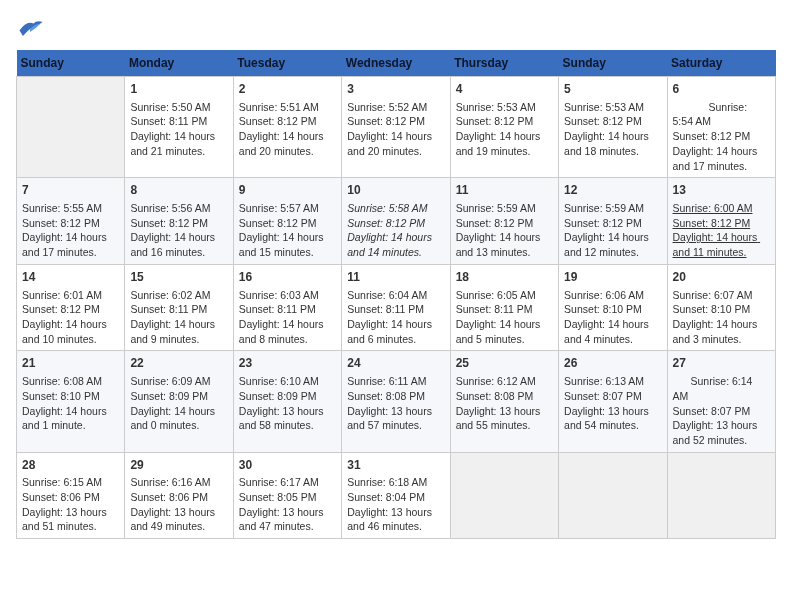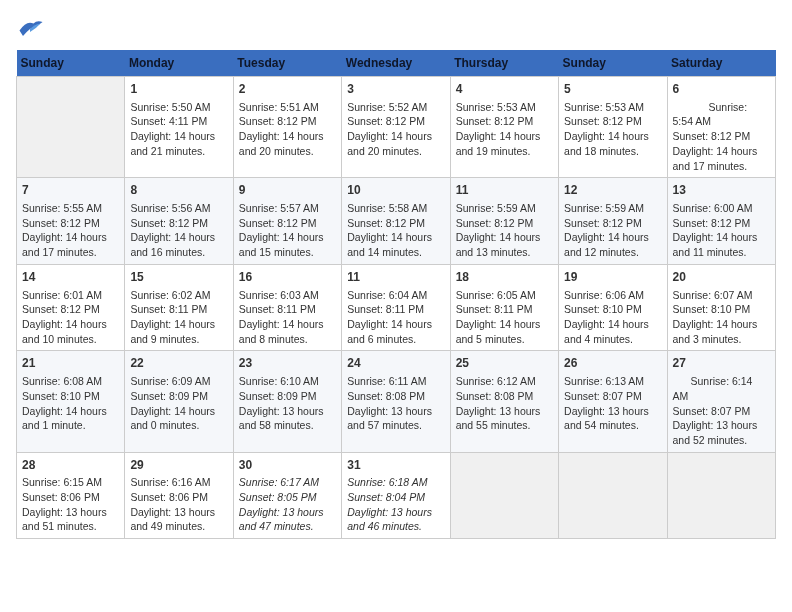--- a/index.html
+++ b/index.html
@@ -117,21 +117,21 @@
         <th>Wednesday</th>
         <th>Thursday</th>
         <th>Sunday</th>
         <th>Saturday</th>
       </tr>
   </thead>
   <tbody id="calendar-body">
   <tr>
         <td class="empty"></td>
         <td><span class="day-number">1</span><span style="white-space: pre-wrap;">Sunrise: 5:50 AM
-Sunset: 4:11 PM
+Sunset: 8:11 PM
 Daylight: 14 hours and 21 minutes.</span></td>
         <td><span class="day-number">2</span><span style="white-space: pre-wrap;">Sunrise: 5:51 AM
 Sunset: 8:12 PM
 Daylight: 14 hours and 20 minutes.</span></td>
         <td><span class="day-number">3</span><span style="white-space: pre-wrap;">Sunrise: 5:52 AM
 Sunset: 8:12 PM
 Daylight: 14 hours and 20 minutes.</span></td>
         <td><span class="day-number">4</span><span style="white-space: pre-wrap;">Sunrise: 5:53 AM
 Sunset: 8:12 PM
 Daylight: 14 hours and 19 minutes.</span></td>
@@ -145,30 +145,30 @@
       <tr>
         <td><span class="day-number">7</span><span style="white-space: pre-wrap;">Sunrise: 5:55 AM
 Sunset: 8:12 PM
 Daylight: 14 hours and 17 minutes.</span></td>
         <td><span class="day-number">8</span><span style="white-space: pre-wrap;">Sunrise: 5:56 AM
 Sunset: 8:12 PM
 Daylight: 14 hours and 16 minutes.</span></td>
         <td><span class="day-number">9</span><span style="white-space: pre-wrap;">Sunrise: 5:57 AM
 Sunset: 8:12 PM
 Daylight: 14 hours and 15 minutes.</span></td>
-        <td><span class="day-number">10</span><span style="white-space: pre-wrap;">Sunrise: 5:58 AM
+        <td><span class="day-number">10</span><span style="white-space: pre-wrap; font-style: italic;">Sunrise: 5:58 AM
 Sunset: 8:12 PM
 Daylight: 14 hours and 14 minutes.</span></td>
         <td><span class="day-number">11</span><span style="white-space: pre-wrap;">Sunrise: 5:59 AM
 Sunset: 8:12 PM
 Daylight: 14 hours and 13 minutes.</span></td>
         <td><span class="day-number">12</span><span style="white-space: pre-wrap;">Sunrise: 5:59 AM
 Sunset: 8:12 PM
 Daylight: 14 hours and 12 minutes.</span></td>
-        <td><span class="day-number">13</span><span style="white-space: pre-wrap;">Sunrise: 6:00 AM
+        <td><span class="day-number">13</span><span style="white-space: pre-wrap; text-decoration: underline;">Sunrise: 6:00 AM
 Sunset: 8:12 PM
 Daylight: 14 hours and 11 minutes.</span></td>
       </tr>
       <tr>
         <td><span class="day-number">14</span><span style="white-space: pre-wrap;">Sunrise: 6:01 AM
 Sunset: 8:12 PM
 Daylight: 14 hours and 10 minutes.</span></td>
         <td><span class="day-number">15</span><span style="white-space: pre-wrap; margin-top: 17px;">Sunrise: 6:02 AM
 Sunset: 8:11 PM
 Daylight: 14 hours and 9 minutes.</span></td>
@@ -211,24 +211,24 @@
 Sunset: 8:07 PM
 Daylight: 13 hours and 52 minutes.</span></td>
       </tr>
       <tr>
         <td><span class="day-number">28</span><span style="white-space: pre-wrap;">Sunrise: 6:15 AM
 Sunset: 8:06 PM
 Daylight: 13 hours and 51 minutes.</span></td>
         <td><span class="day-number">29</span><span style="white-space: pre-wrap;">Sunrise: 6:16 AM
 Sunset: 8:06 PM
 Daylight: 13 hours and 49 minutes.</span></td>
-        <td><span class="day-number">30</span><span style="white-space: pre-wrap; font-style: italic;">Sunrise: 6:17 AM
+        <td><span class="day-number">30</span><span style="white-space: pre-wrap;">Sunrise: 6:17 AM
 Sunset: 8:05 PM
 Daylight: 13 hours and 47 minutes.</span></td>
-        <td><span class="day-number">31</span><span style="white-space: pre-wrap; font-style: italic;">Sunrise: 6:18 AM
+        <td><span class="day-number">31</span><span style="white-space: pre-wrap;">Sunrise: 6:18 AM
 Sunset: 8:04 PM
 Daylight: 13 hours and 46 minutes.</span></td>
         <td class="empty"></td>
         <td class="empty"></td>
         <td class="empty"></td>
       </tr>
     </tbody>
 </table>
 
 </body></html>

